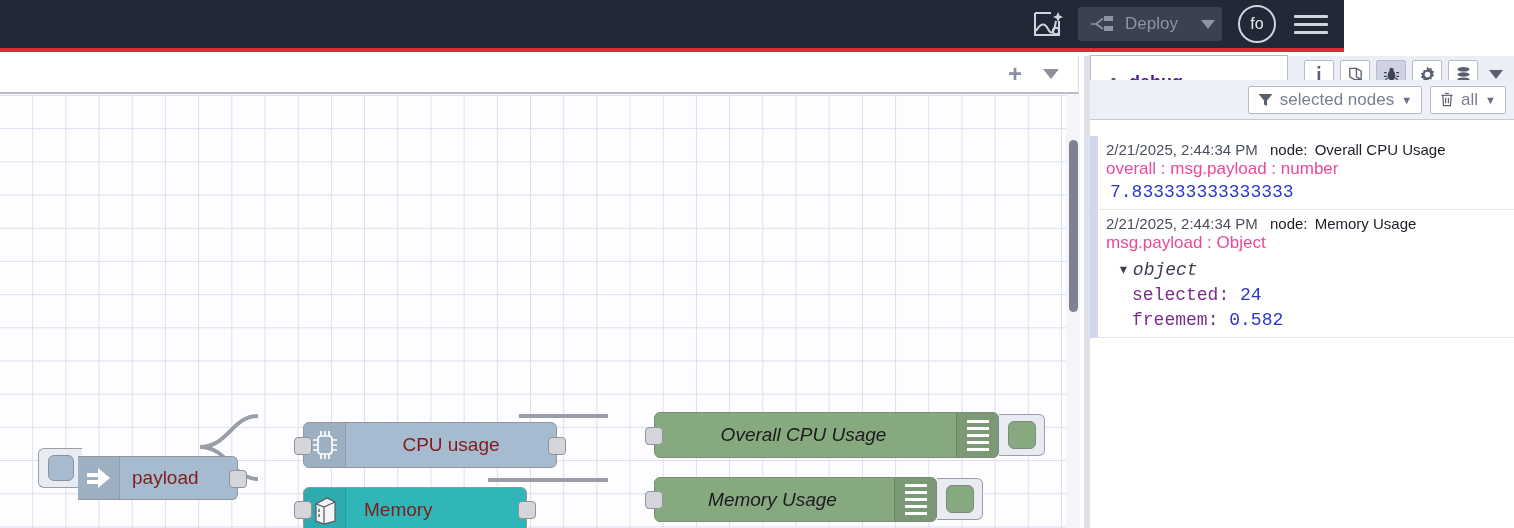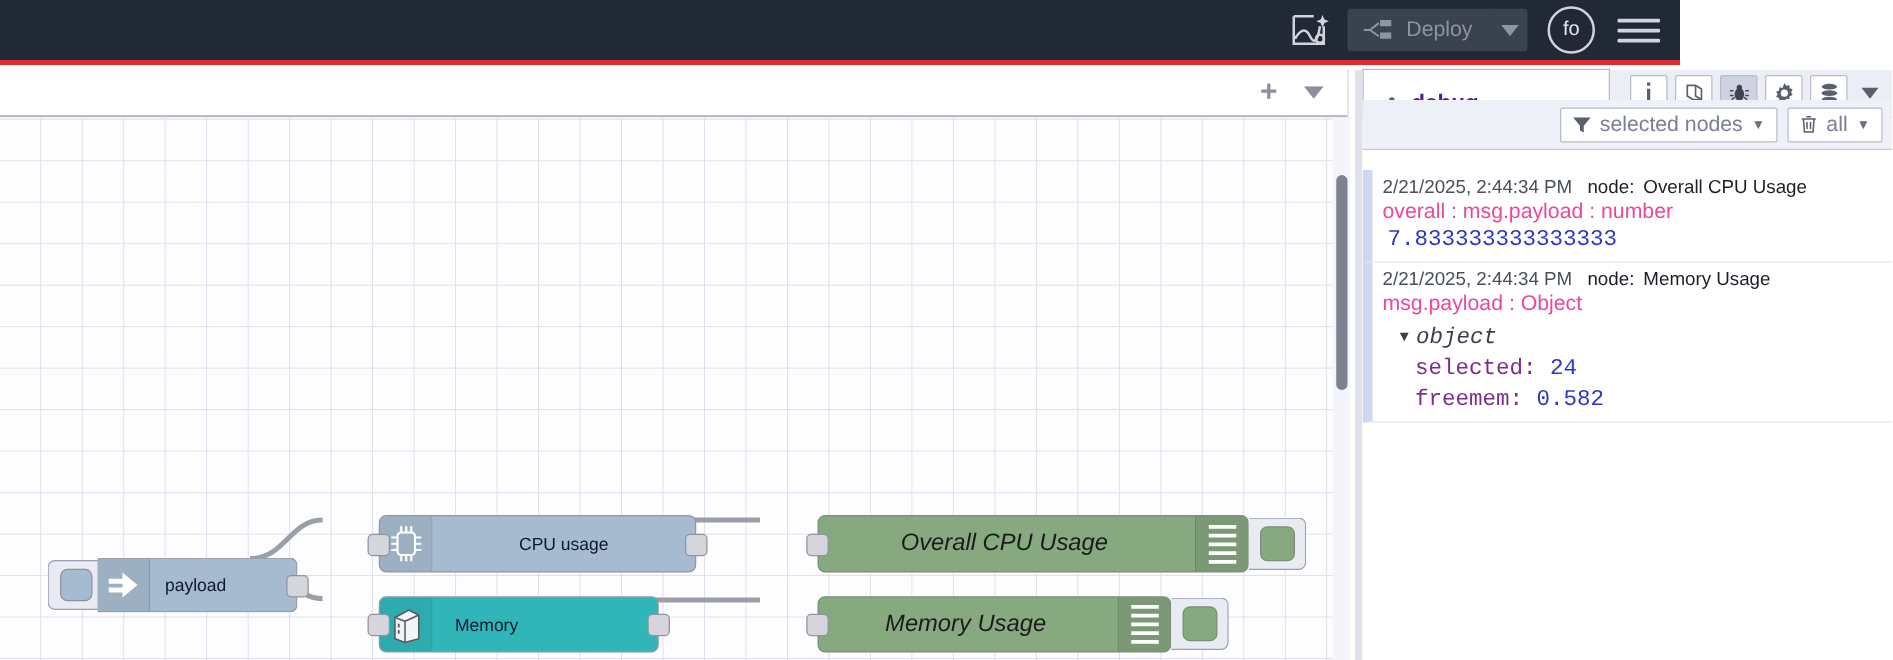--- a/index.html
+++ b/index.html
@@ -91,21 +91,21 @@
 
   
   .wires { position:absolute; left:0; top:0; width:1084px; height:434px; pointer-events:none; }
 
   
   .node {
     position: absolute;
     border: 1px solid #93969e;
     border-radius: 6px;
     display: flex; align-items: center;
-    font-size: 14px; color: #0f172a;
+    font-size: 19px; color: #7f1d1d; margin-top: 10px;
   }
   .node .ico {
     width: 42px; align-self: stretch;
     border-right: 1px solid rgba(0,0,0,0.10);
     background: rgba(0,0,0,0.06);
     display:flex; align-items:center; justify-content:center;
     border-radius: 5px 0 0 5px;
   }
   .node .lbl { padding: 0 12px; }
   .port {

